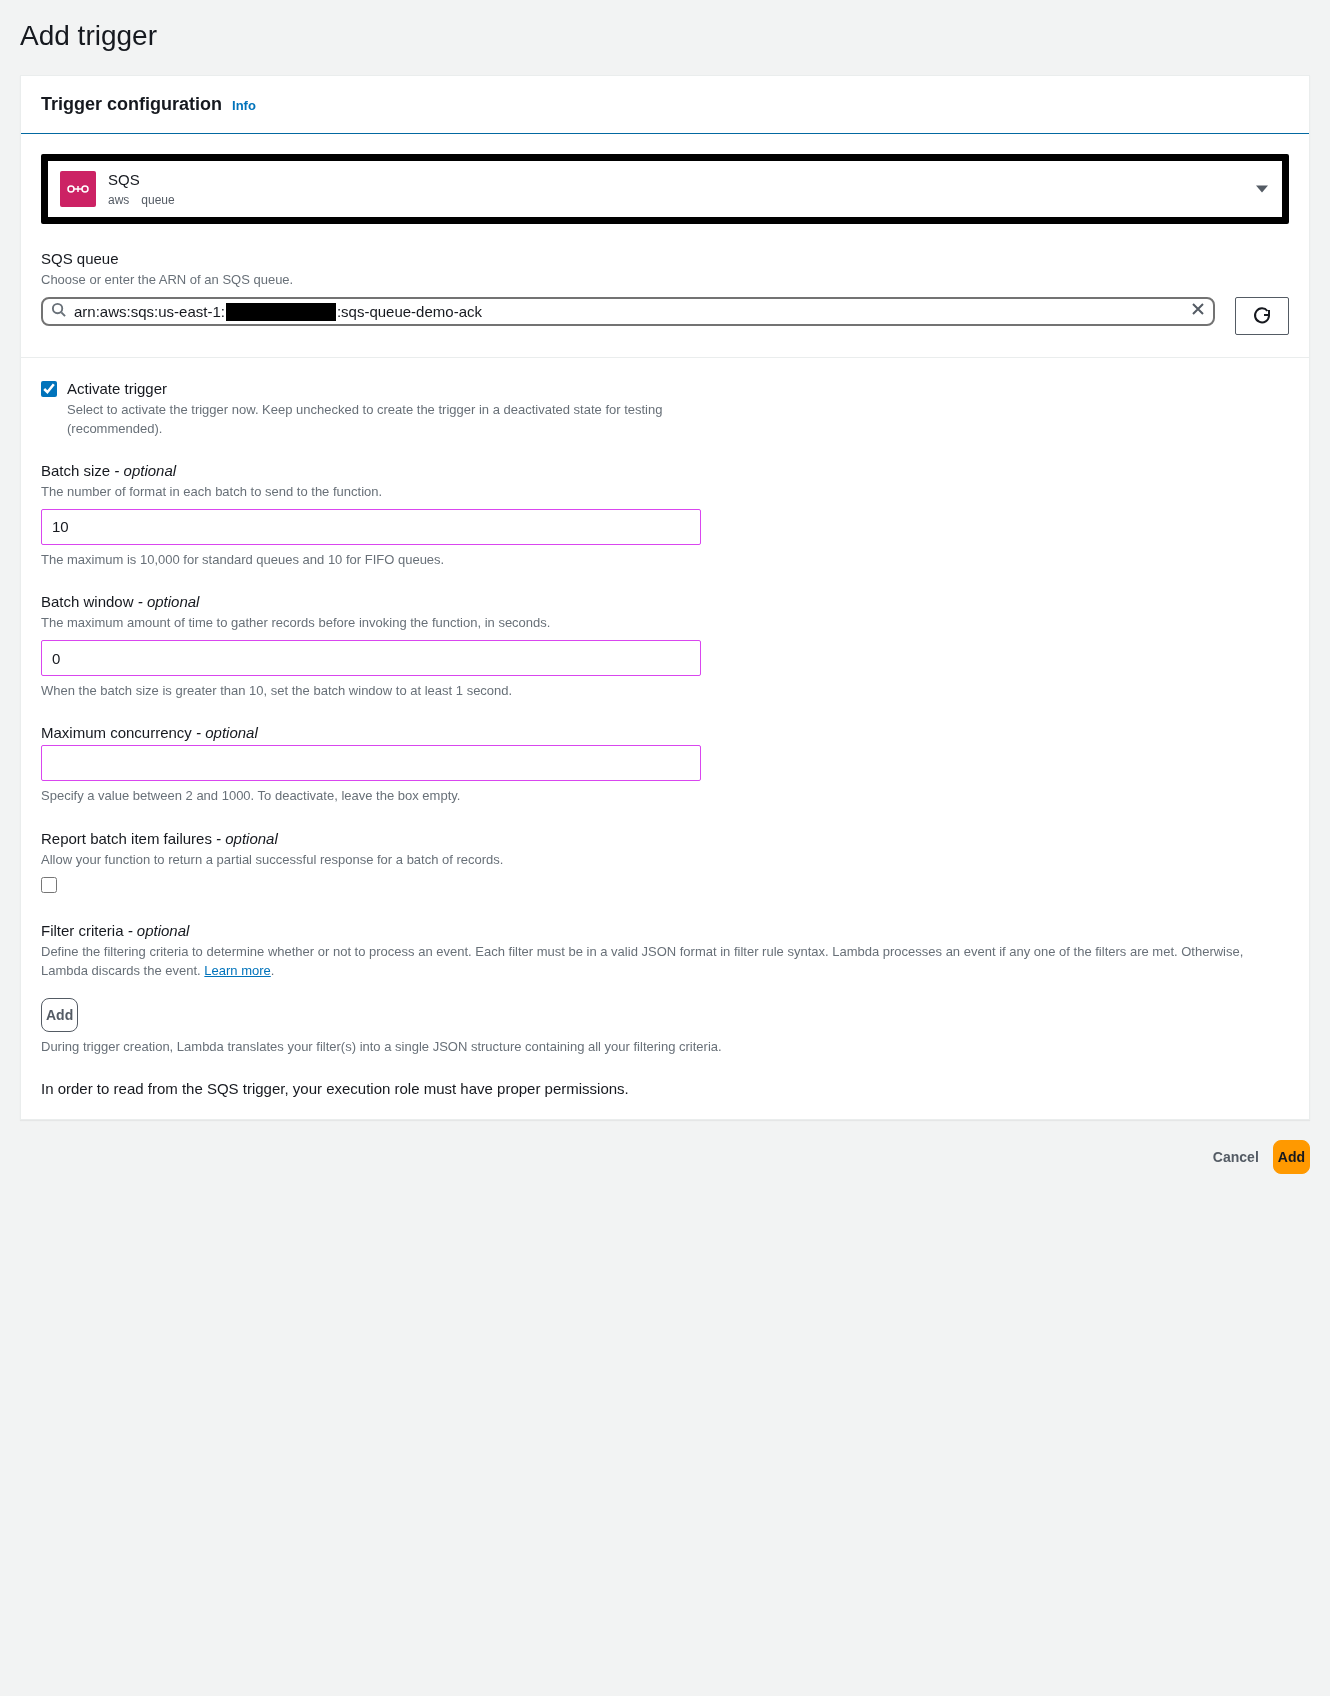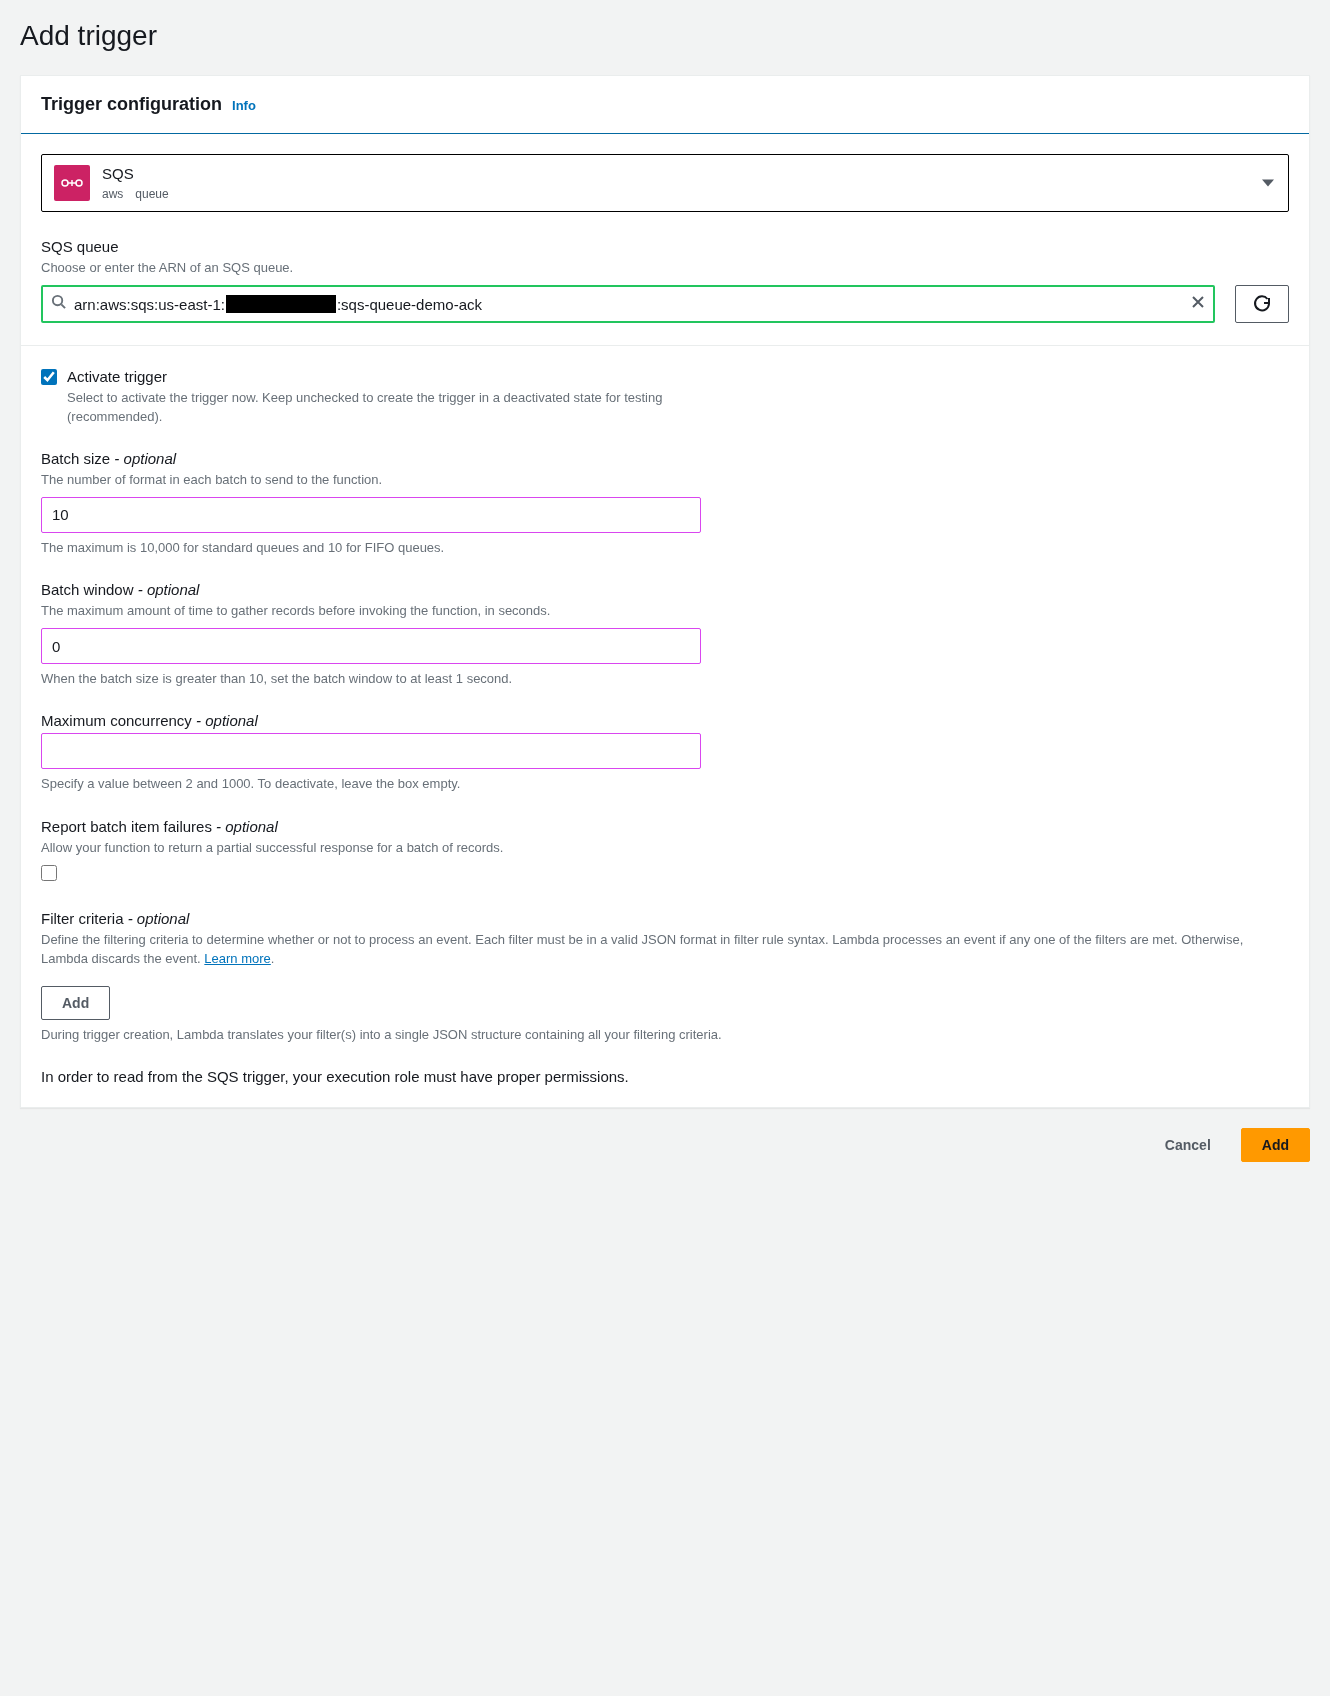--- a/index.html
+++ b/index.html
@@ -39,21 +39,21 @@
     .info-link {
       color: #0073bb;
       font-size: 13px;
       font-weight: 700;
       text-decoration: none;
     }
     .panel-body {
       padding: 20px;
     }
     .source-box {
-      border: 1px solid #000000;
+      border: 7px solid #000000;
       border-radius: 2px;
       padding: 8px 12px;
       display: flex;
       align-items: center;
       gap: 12px;
       cursor: pointer;
       position: relative;
       margin-bottom: 24px;
     }
     .source-icon {
@@ -97,26 +97,26 @@
       color: #687078;
       margin-top: 6px;
     }
     .arn-row {
       display: flex;
       gap: 20px;
       align-items: stretch;
     }
     .search-wrap {
       flex: 1;
-      border: 2px solid #22c55e;
-      border-radius: 2px;
+      border: 2px solid #737373;
+      border-radius: 8px;
       display: flex;
       align-items: center;
       padding: 0 8px;
-      height: 38px;
+      height: 29px;
       background: #fff;
     }
     .search-wrap .icon-search { color: #687078; margin-right: 8px; flex-shrink:0; }
     .arn-redacted {
       display: inline-block;
       width: 110px;
       height: 18px;
       background: #000;
       vertical-align: middle;
       margin: 0 1px;
@@ -170,22 +170,22 @@
       padding: 0 10px;
       font-size: 15px;
       font-family: inherit;
       color: #16191f;
     }
     .learn-more {
       color: #0073bb;
       text-decoration: underline;
     }
     .btn {
-      border-radius: 2px;
-      padding: 8px 20px;
+      border-radius: 8px;
+      padding: 8px 4px;
       font-size: 14px;
       font-weight: 700;
       cursor: pointer;
       font-family: inherit;
     }
     .btn-normal {
       border: 1px solid #545b64;
       background: #fff;
       color: #545b64;
     }

